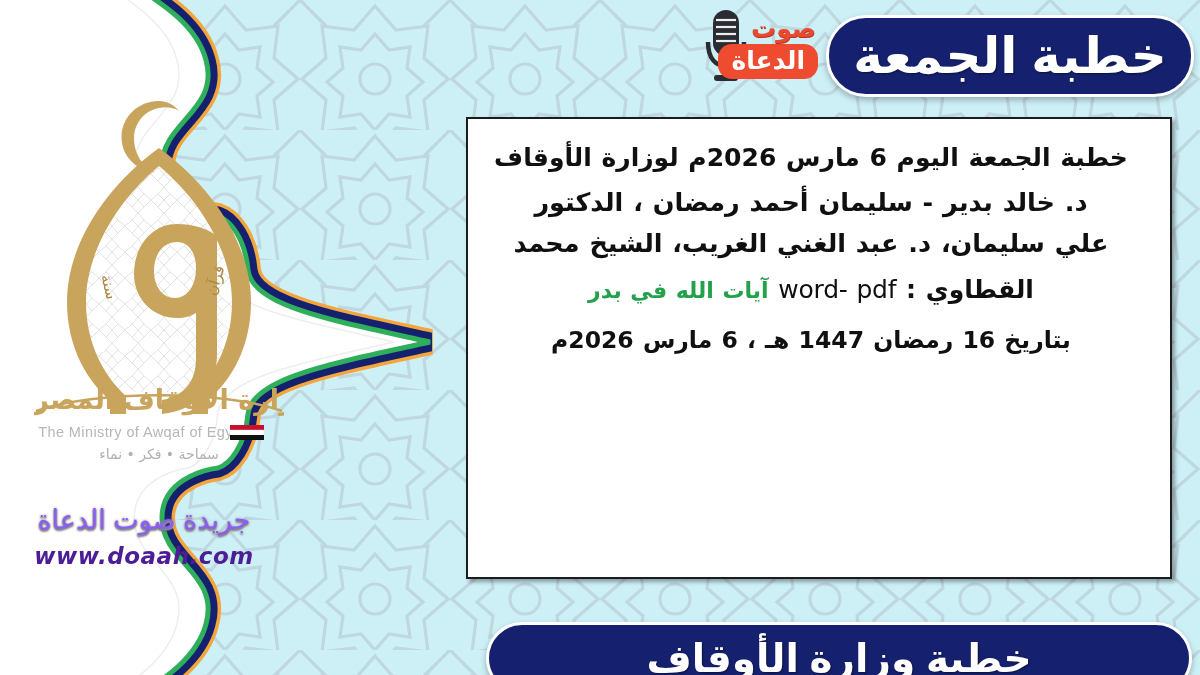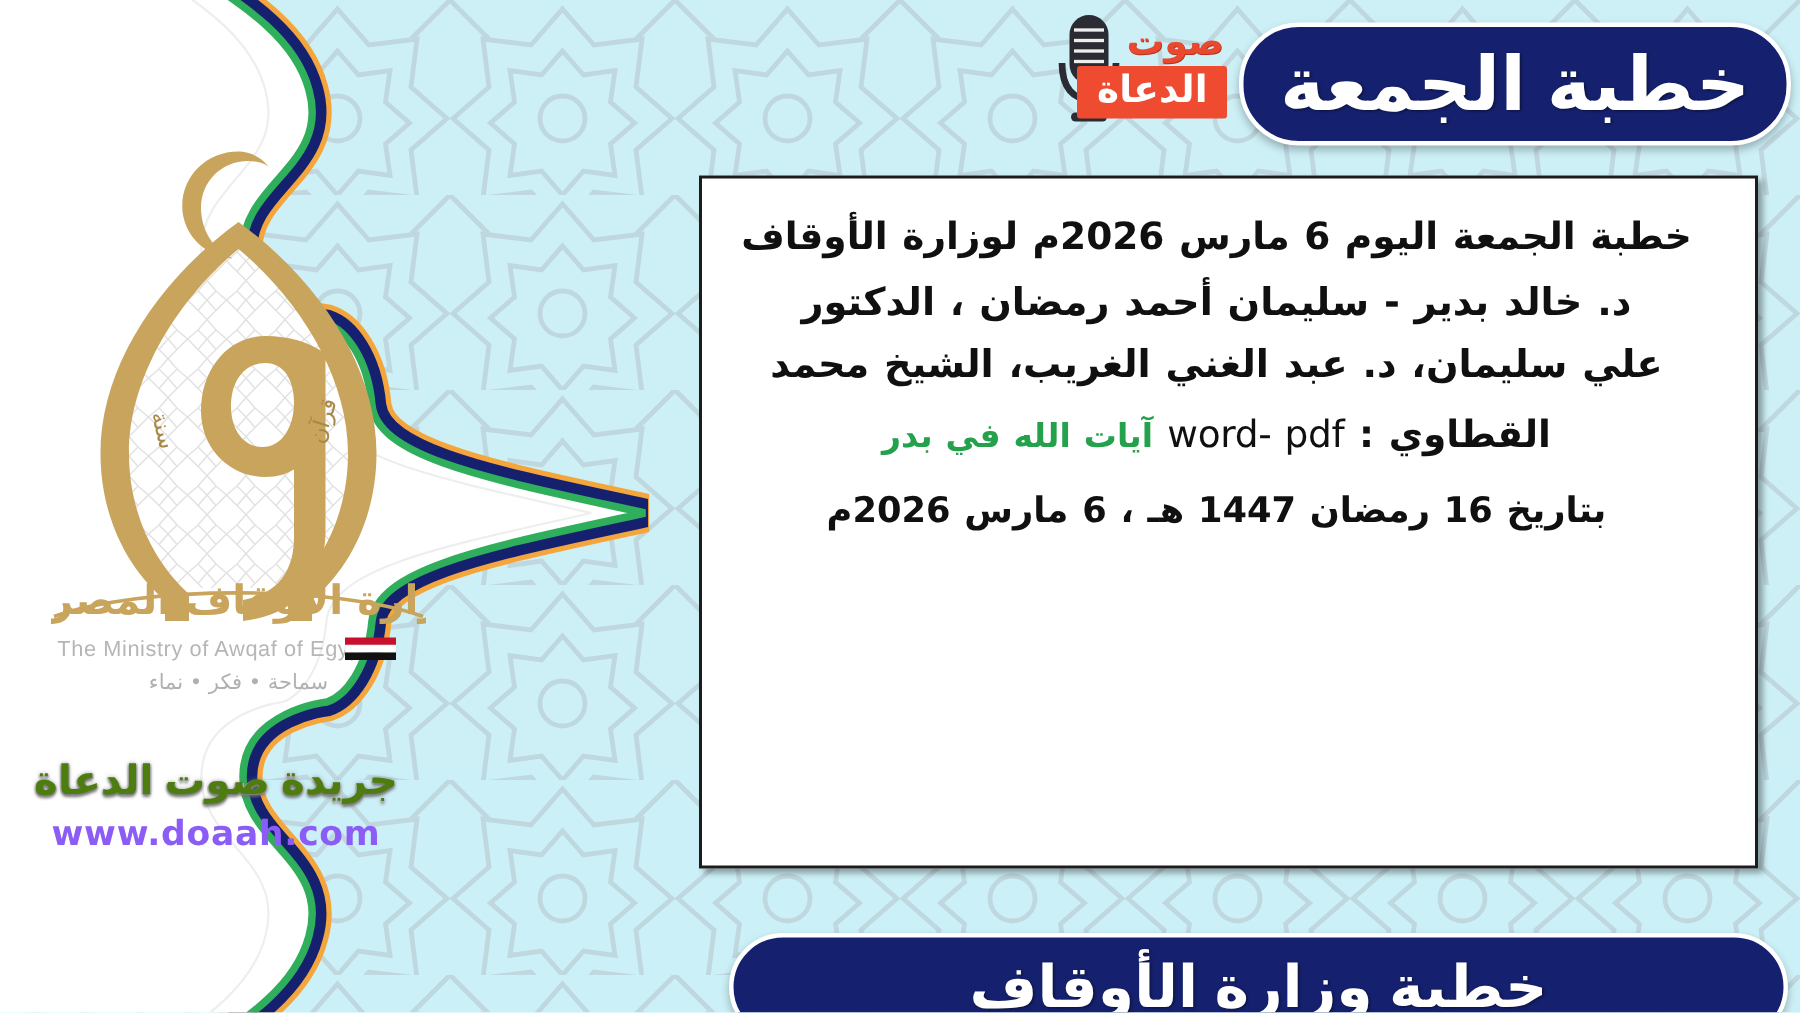--- a/index.html
+++ b/index.html
@@ -16,33 +16,33 @@
 
   
   .left-panel{position:absolute;left:-230px;top:-30px;width:700px;height:740px;}
 
   
   .logo-awqaf{position:absolute;left:34px;top:96px;width:250px;height:375px;}
 
   
   .watermark{position:absolute;left:14px;top:506px;width:260px;text-align:center;}
   .wm-ar{
-    font-size:27px;font-weight:bold;color:#4d7c0f;direction:rtl;
+    font-size:27px;font-weight:normal;color:#8b5cf6;direction:rtl;
     letter-spacing:1px;line-height:1.1;
     text-shadow:0 2px 2px rgba(110,110,110,.85),0 0 3px rgba(120,120,120,.7),
                 1px 1px 0 #d8d8d8,-1px 1px 0 #d8d8d8;
   }
-  .wm-url{margin-top:7px;font-size:23px;font-weight:bold;color:#8b5cf6;letter-spacing:.5px;
-          font-family:"DejaVu Sans",sans-serif;}
+  .wm-url{margin-top:7px;font-size:23px;font-weight:bold;color:#4c1d95;letter-spacing:.5px;
+          font-family:"DejaVu Sans",sans-serif;font-style:italic;}
 
   
   .brand{position:absolute;left:700px;top:4px;width:120px;height:98px;}
   .brand-sawt{position:absolute;right:4px;top:12px;font-size:25px;font-weight:bold;color:#e8492f;
               direction:rtl;line-height:1;text-shadow:.5px .5px 0 #b8301c;}
-  .brand-pill{position:absolute;right:2px;top:40px;background:#ef4b31;border-radius:2px;
+  .brand-pill{position:absolute;right:2px;top:40px;background:#ef4b31;border-radius:14px;
               padding:4px 13px 6px 13px;}
   .brand-duaa{font-size:25px;font-weight:bold;color:#ffffff;direction:rtl;line-height:1;}
   .brand-mic{position:absolute;left:0px;top:4px;width:52px;height:76px;}
 
   
   .badge{
     position:absolute;background:#15216e;border-radius:40px;
     border:3px solid #ffffff;
     box-shadow:0 3px 6px rgba(0,0,0,.28);
     display:flex;align-items:center;justify-content:center;

